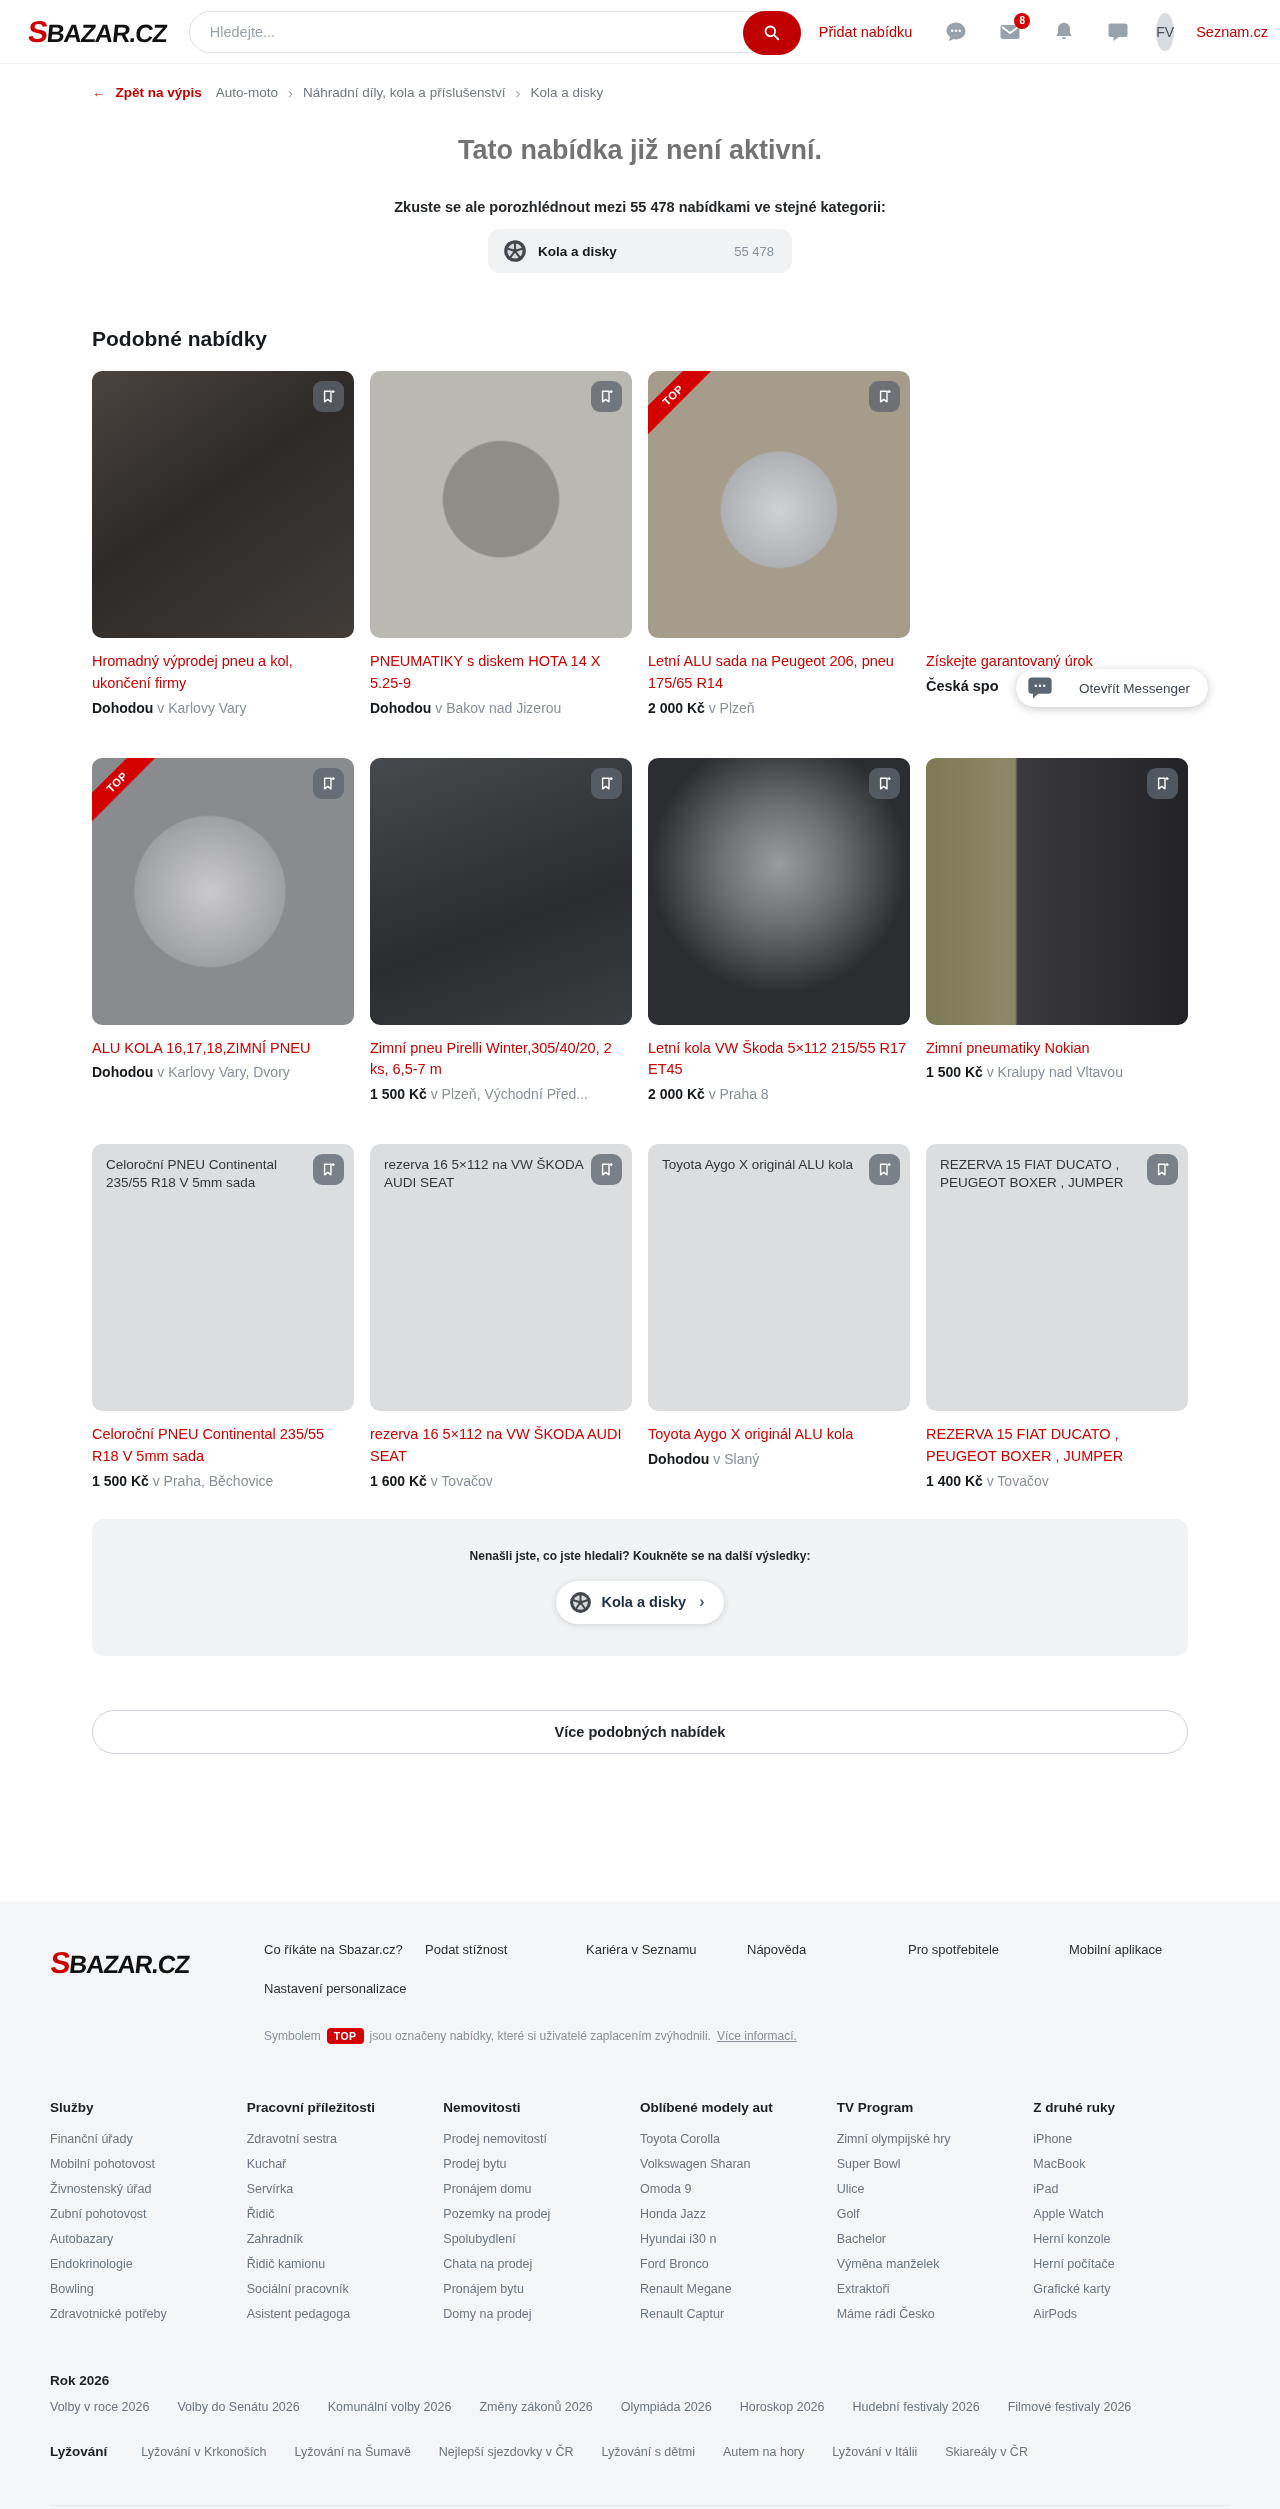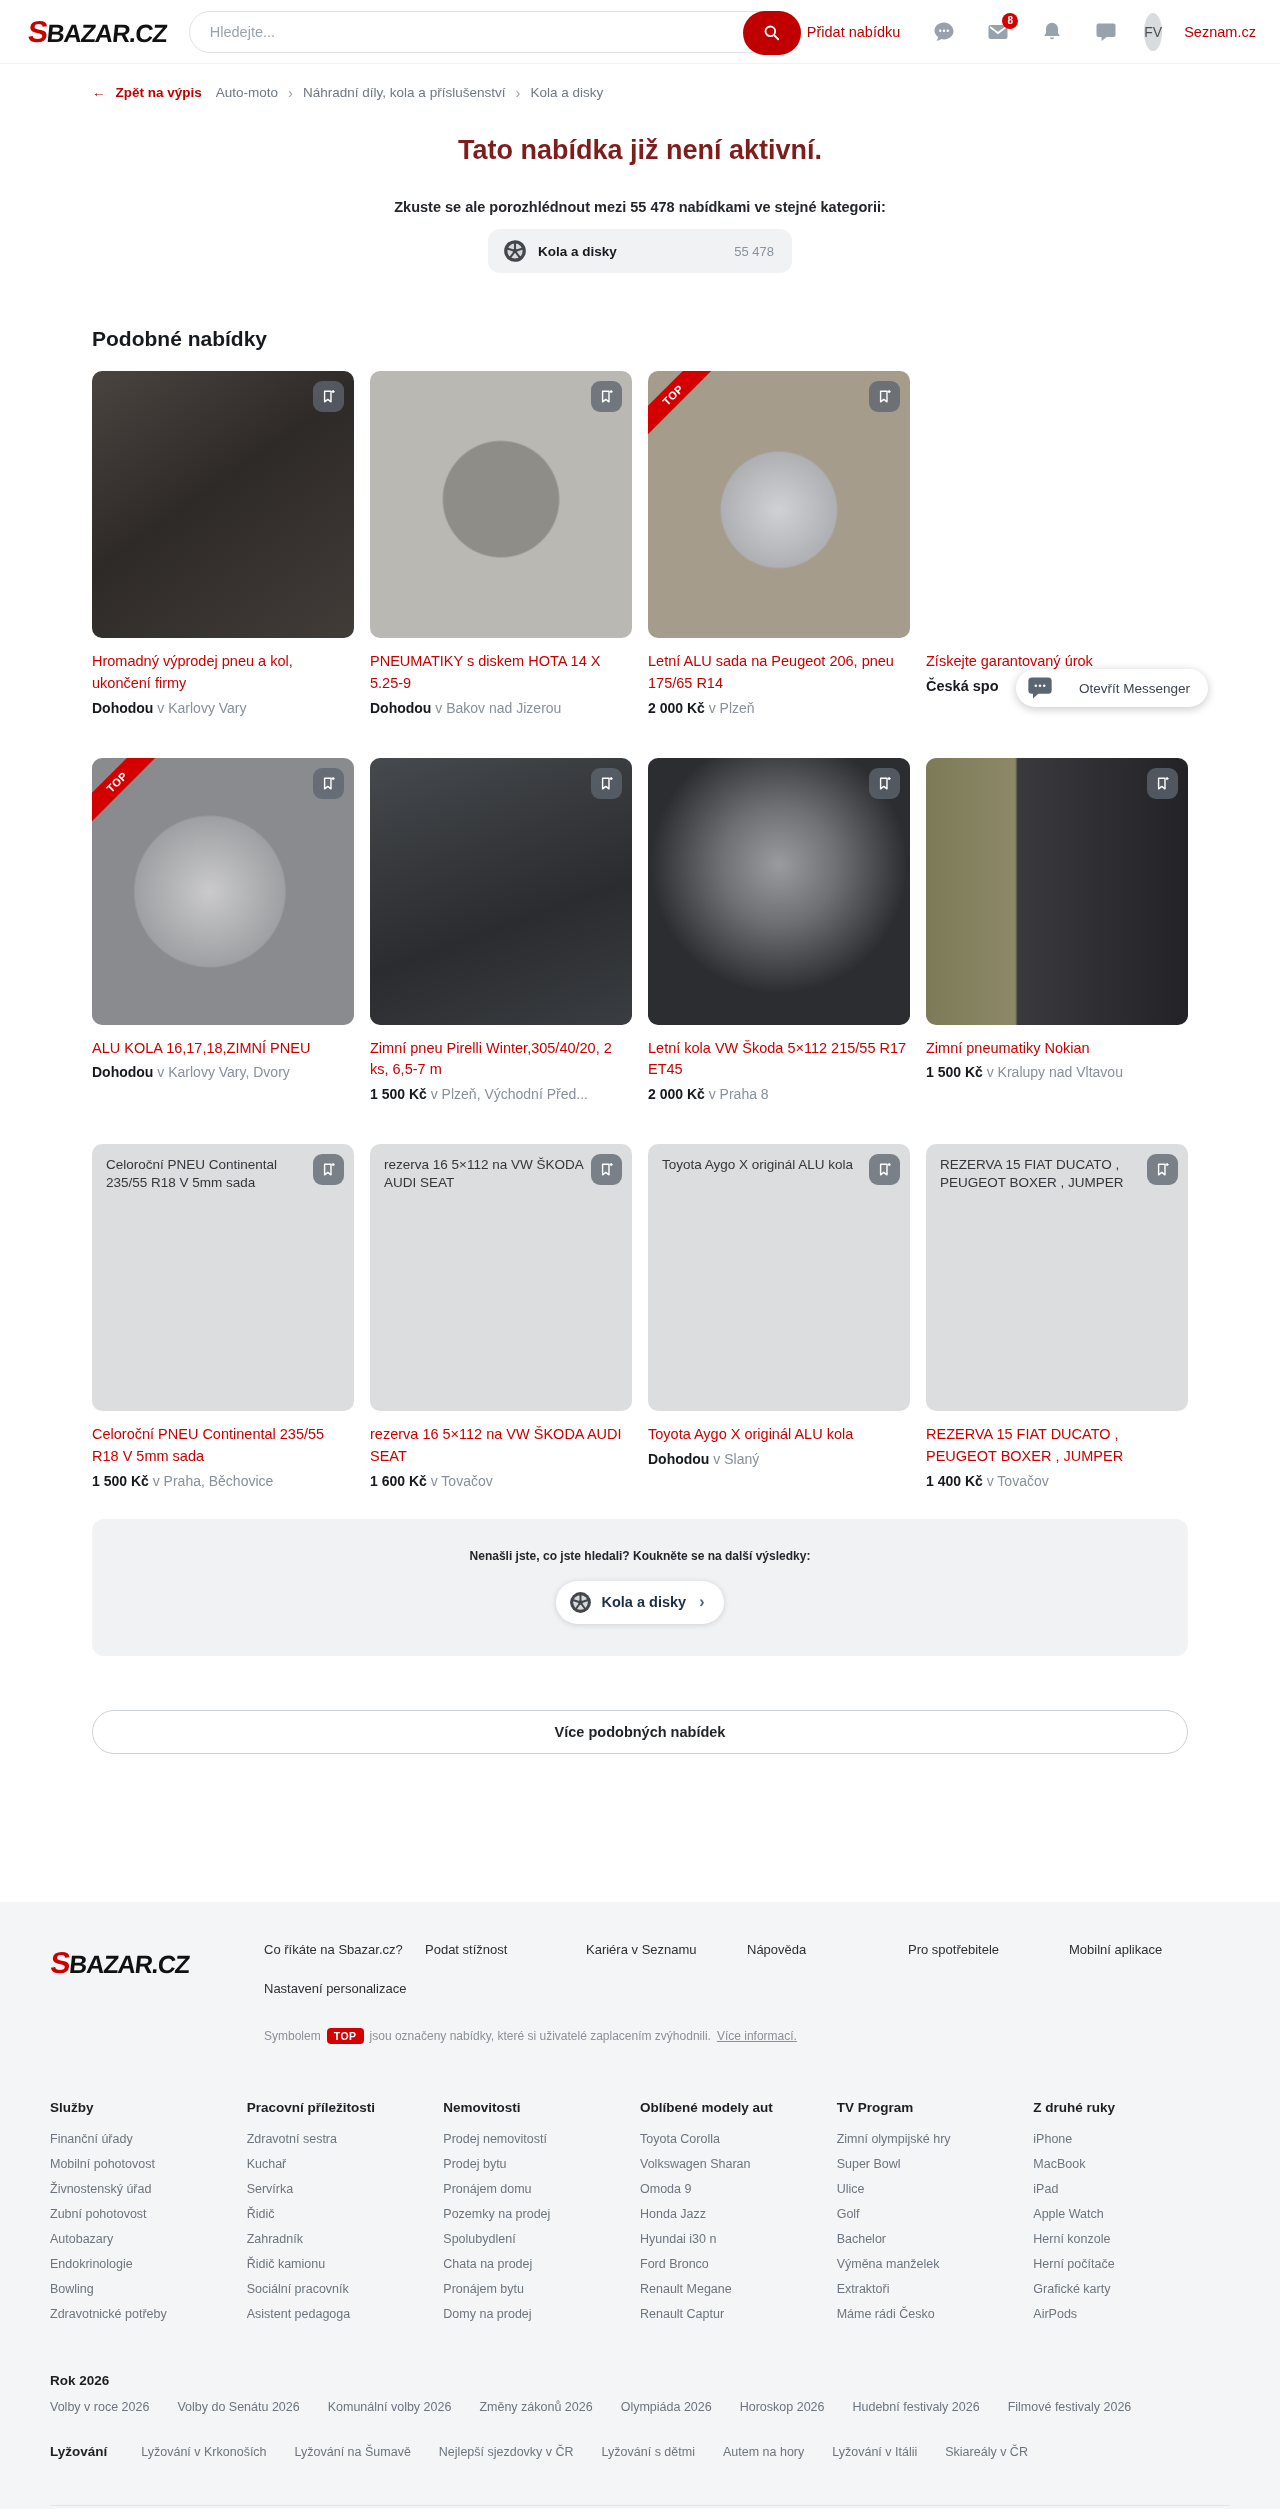--- a/index.html
+++ b/index.html
@@ -11,36 +11,36 @@
 
   
   header.topbar { height:64px; display:flex; align-items:center; padding:0 30px 0 28px; background:#fff; border-bottom:1px solid #f1f2f4; }
   .logo { font-weight:800; font-size:25px; letter-spacing:-1px; transform:skewX(-6deg); white-space:nowrap; }
   .logo .s { color:#c00; font-size:30px; }
   .logo .rest { color:#111; }
   .search { flex:0 0 612px; height:42px; margin-left:22px; border:1px solid #dfe3e8; border-radius:24px; display:flex; align-items:center; padding-left:20px; position:relative; background:#fff; }
   .search input { border:0; outline:0; flex:1; font-size:14.5px; color:#333; background:transparent; }
   .search input::placeholder { color:#9aa3ad; }
   .search-btn { position:absolute; right:-1px; top:-1px; height:44px; width:58px; border:0; border-radius:24px; background:#c00000; display:flex; align-items:center; justify-content:center; }
-  .add-link { margin-left:6px; color:#c00000; font-size:14.5px; font-weight:500; white-space:nowrap; }
+  .add-link { margin-left:18px; color:#c00000; font-size:14.5px; font-weight:500; white-space:nowrap; }
   .hicons { display:flex; align-items:center; gap:30px; margin-left:32px; }
   .hicon { position:relative; width:24px; height:24px; display:inline-flex; }
   .badge { position:absolute; top:-7px; right:-8px; min-width:16px; height:16px; border-radius:8px; background:#d40000; color:#fff; font-size:10px; font-weight:700; display:flex; align-items:center; justify-content:center; padding:0 4px; }
   .avatar { width:38px; height:38px; border-radius:50%; background:#d9dcdf; color:#4a5058; font-size:14px; display:flex; align-items:center; justify-content:center; margin-left:26px; }
   .seznam-link { margin-left:22px; color:#c00000; font-size:14.5px; white-space:nowrap; }
 
   
   .crumbrow { display:flex; align-items:center; gap:14px; padding:20px 0 6px; font-size:13.5px; }
   .back { color:#c00000; font-weight:700; display:inline-flex; align-items:center; gap:10px; }
   .crumbs { color:#6f7883; display:flex; align-items:center; gap:10px; }
   .crumbs .sep { color:#9aa2ab; font-size:15px; }
 
   
   .notice { text-align:center; }
-  .notice h1 { font-size:27px; font-weight:600; margin-top:28px; color:#7f1d1d; }
+  .notice h1 { font-size:27px; font-weight:600; margin-top:28px; color:#737373; }
   .notice .sub { font-size:14.5px; font-weight:600; margin-top:33px; color:#23262b; }
   .catpill { margin:14px auto 0; width:304px; height:44px; background:#f1f2f4; border-radius:12px; display:flex; align-items:center; padding:0 18px 0 14px; gap:10px; }
   .catpill .lbl { font-size:13.5px; font-weight:700; }
   .catpill .cnt { margin-left:auto; font-size:13px; color:#8a929d; }
 
   
   .sim-head { font-size:21px; font-weight:700; margin:54px 0 20px; }
   .cards { display:grid; grid-template-columns:repeat(4,1fr); column-gap:16px; row-gap:42px; position:relative; }
   .card-img { position:relative; height:267px; border-radius:10px; overflow:hidden; background:#ddd; }
   .card-img.empty { background:transparent; }

